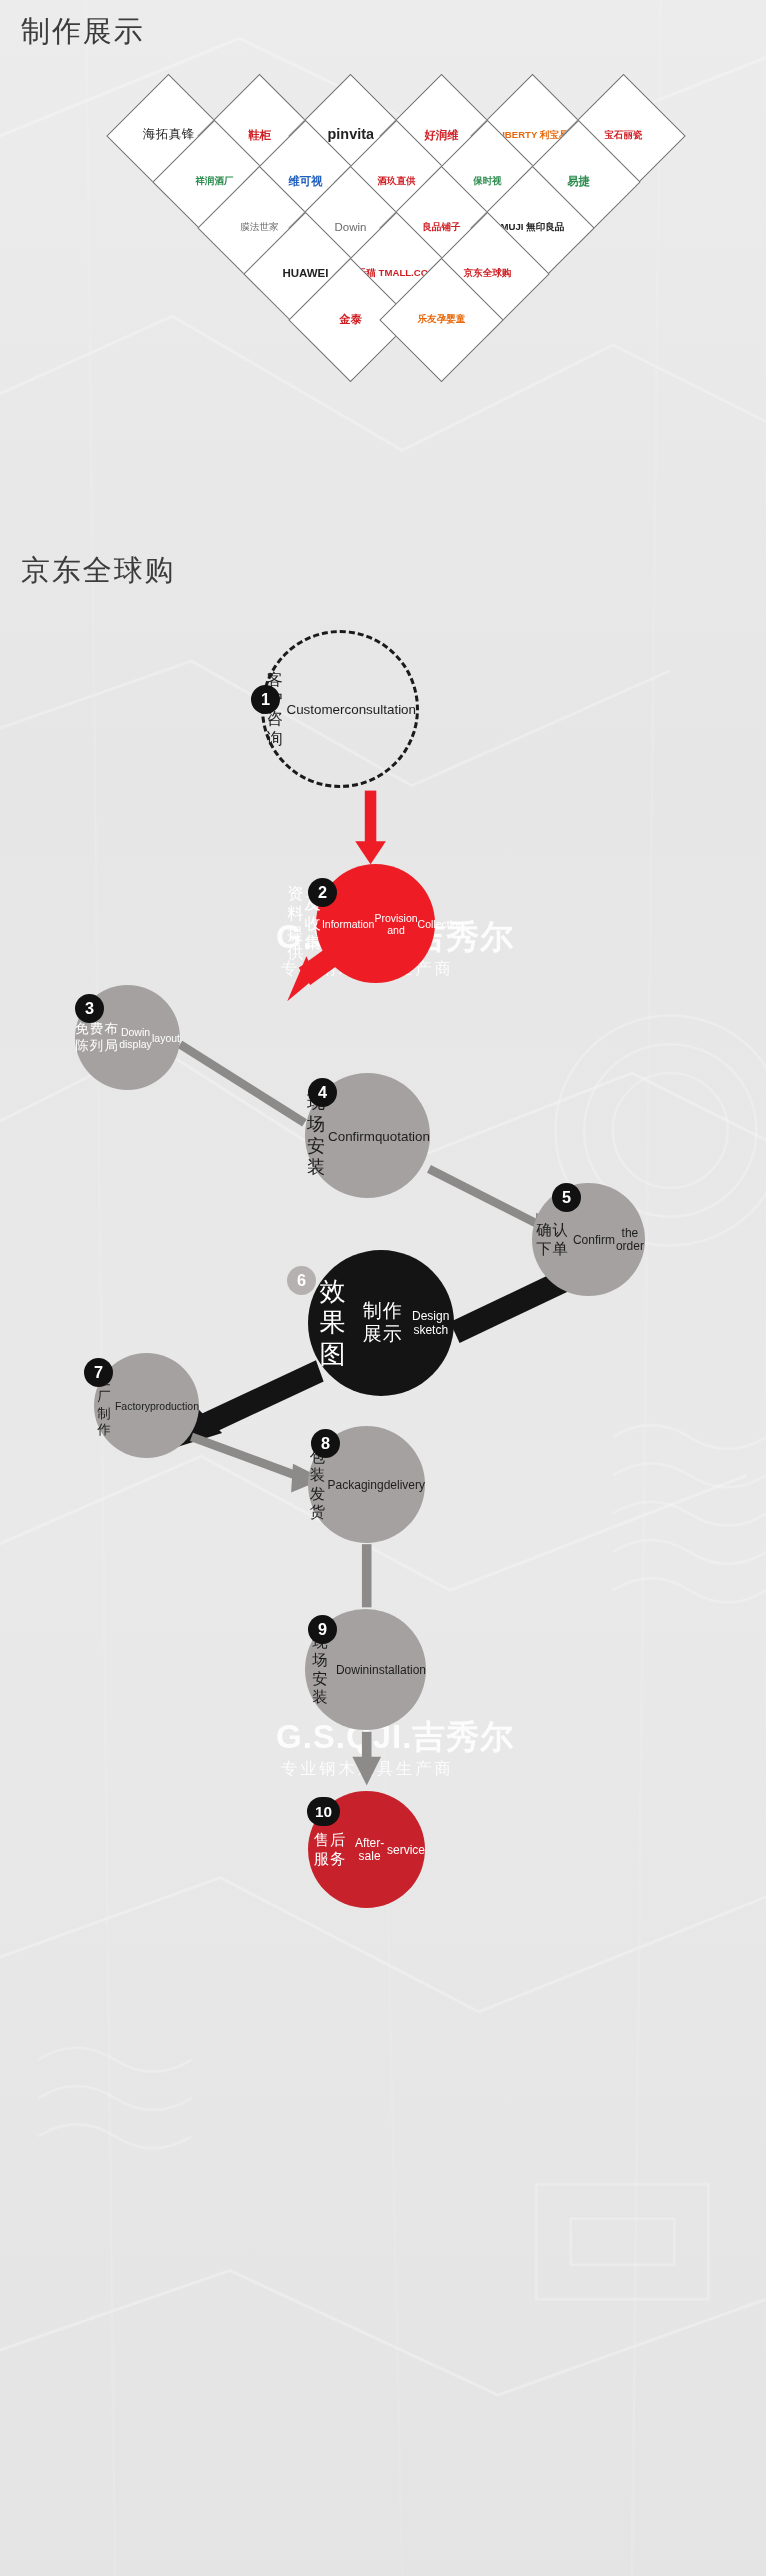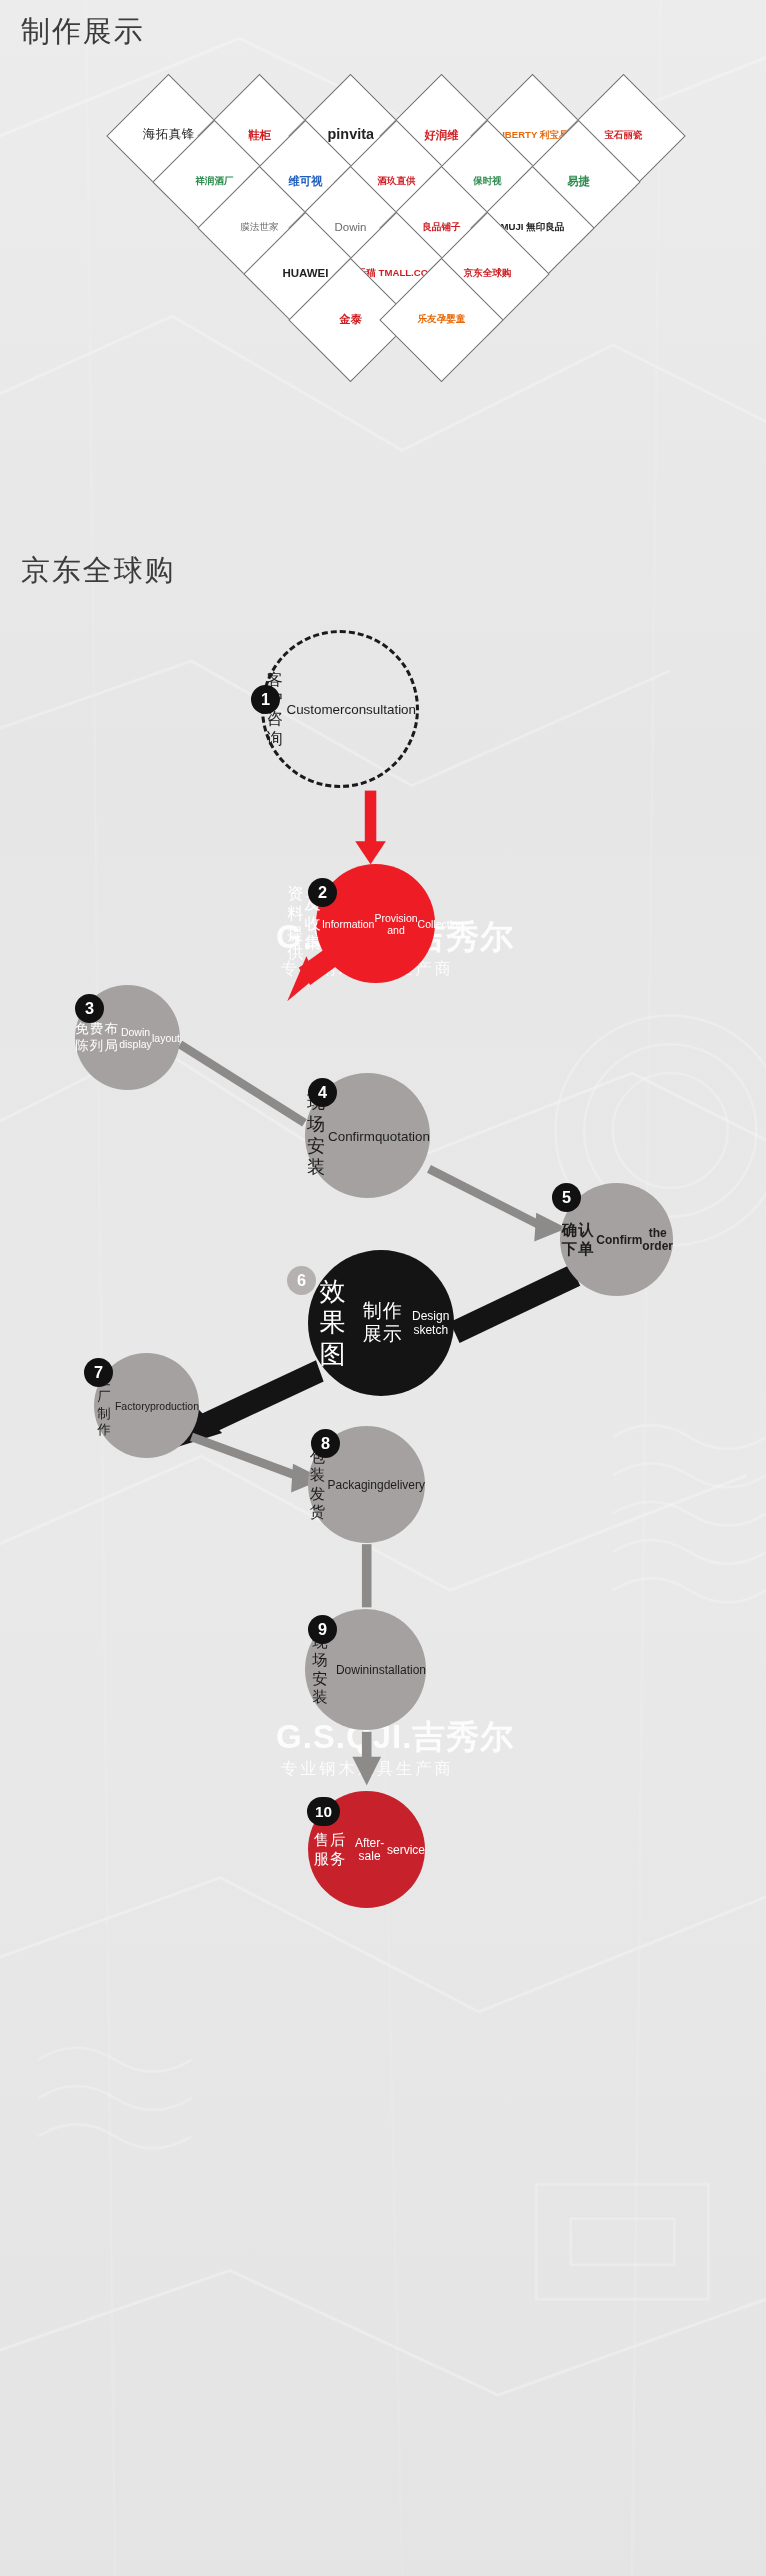--- a/index.html
+++ b/index.html
@@ -172,24 +172,23 @@
     left: 75px; top: 391px;
     width: 105px; height: 105px;
     background: #a5a1a1;
   }
   #node-4 {
     left: 305px; top: 479px;
     width: 125px; height: 125px;
     background: #a5a1a1;
   }
   #node-5 {
-    left: 560px; top: 589px;
+    left: 532px; top: 589px;
     width: 113px; height: 113px;
     background: #a5a1a1;
-    font-weight: bold;
   }
   #node-6 {
     left: 308px; top: 656px;
     width: 146px; height: 146px;
     background: #141414;
   }
   #node-7 {
     left: 94px; top: 759px;
     width: 105px; height: 105px;
     background: #a5a1a1;

